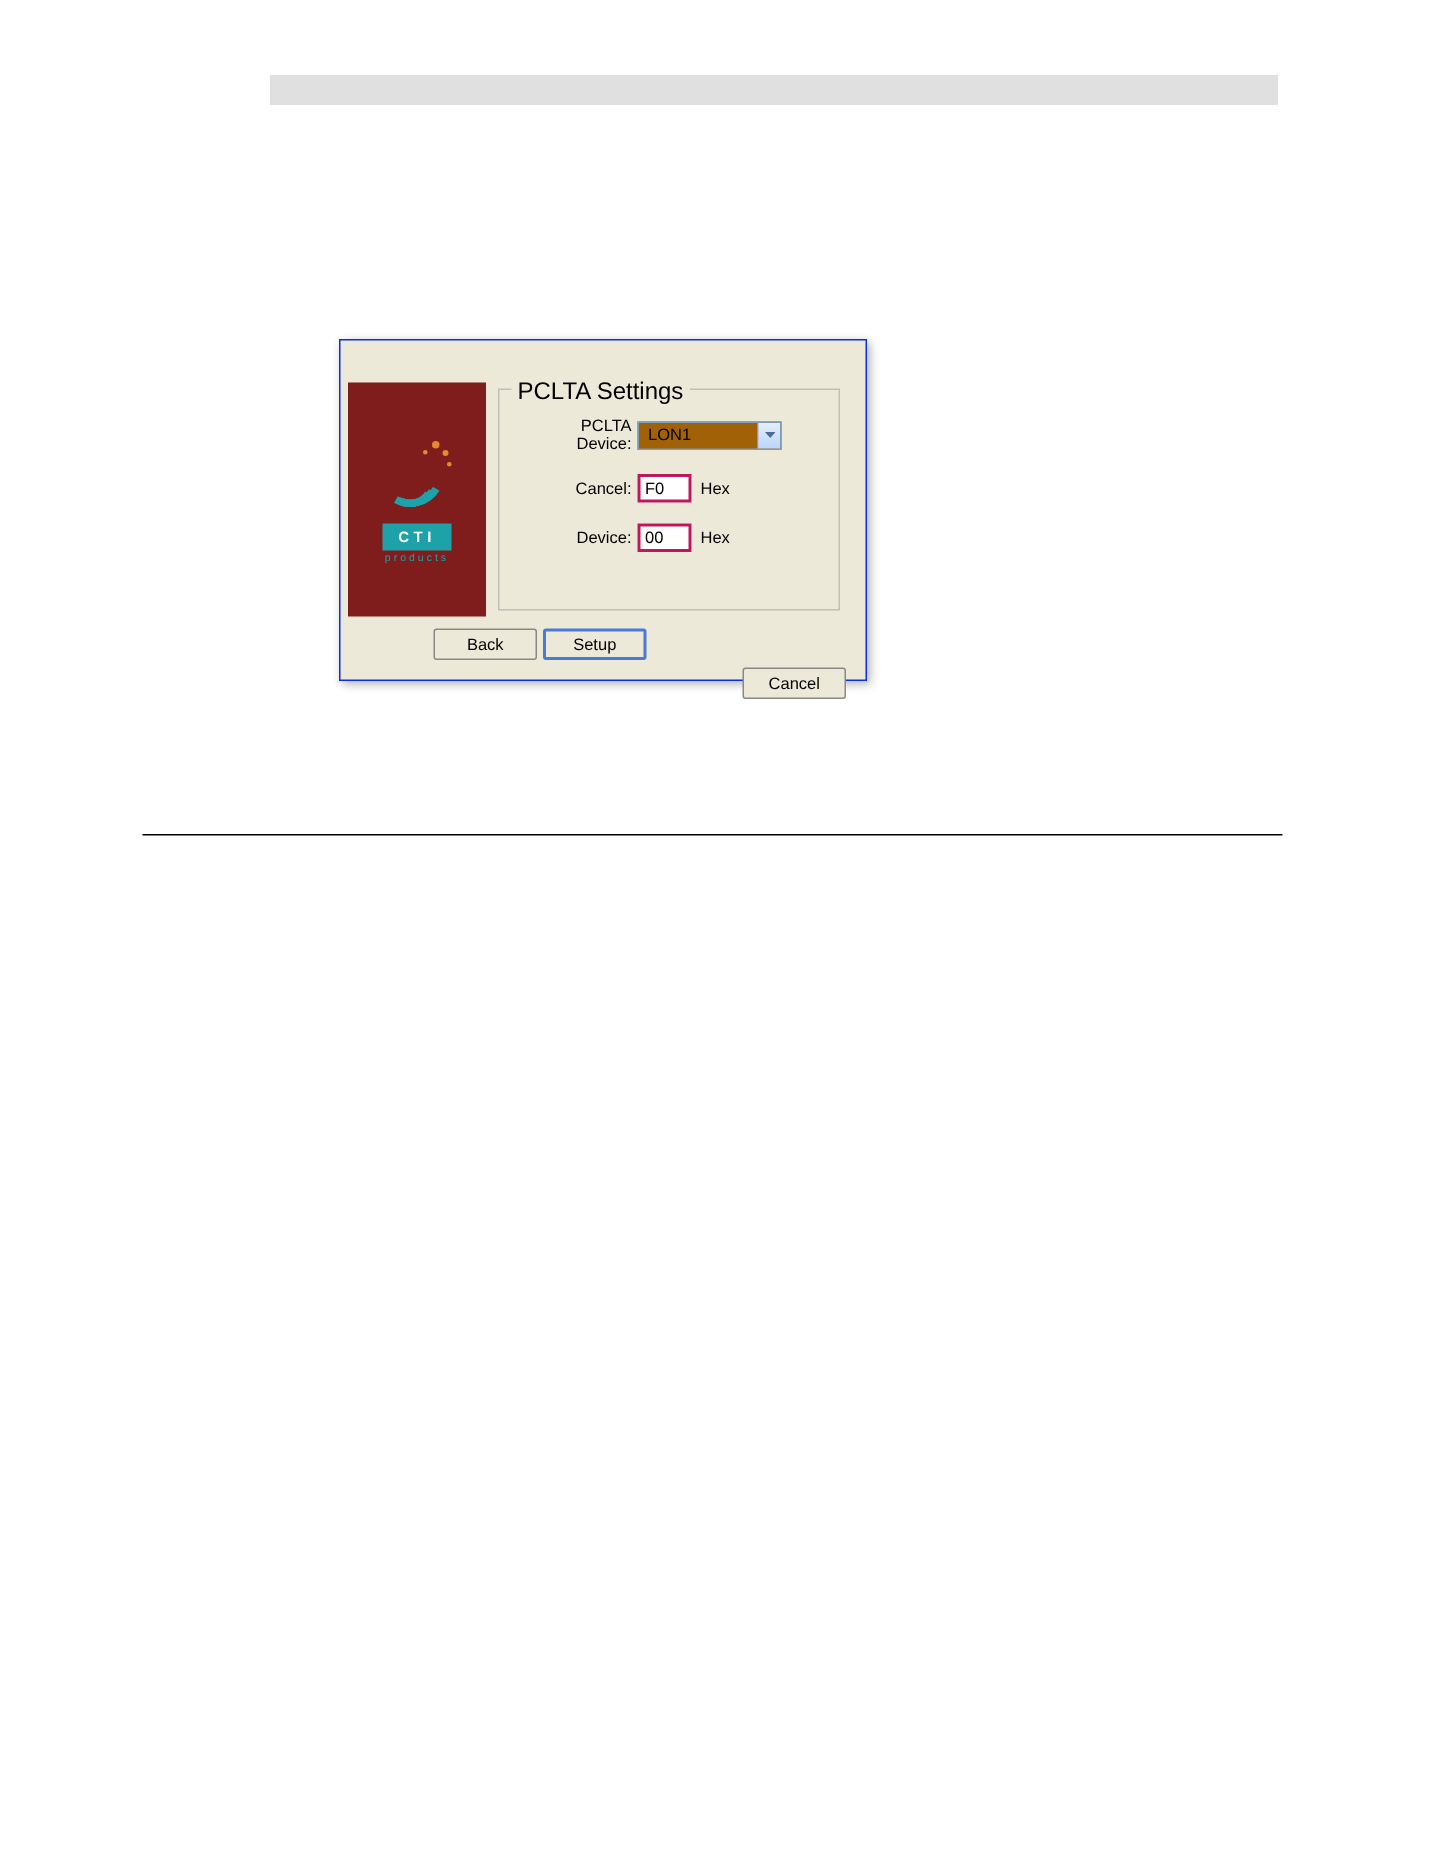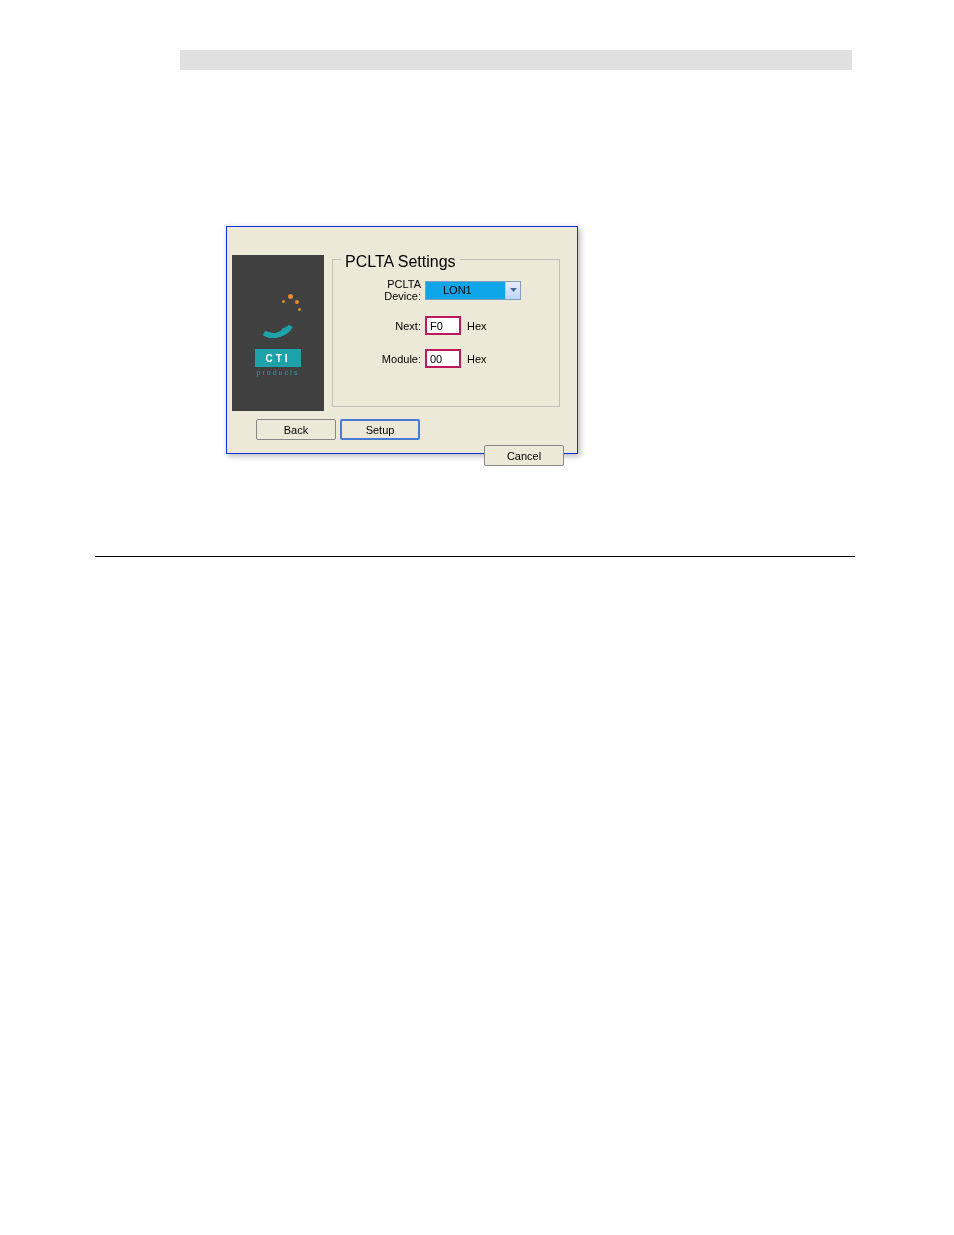--- a/index.html
+++ b/index.html
@@ -57,21 +57,21 @@
     .dialog-body {
       position: absolute;
       left: 3px; right: 3px; top: 26px; bottom: 3px;
       background: #ece9d8;
       display: flex;
       flex-direction: column;
     }
     .content-row { display: flex; flex: 1; }
     .logo-pane {
       width: 92px;
-      background: #404040;
+      background: #7f1d1d;
       margin: 2px;
       display: flex;
       align-items: center;
       justify-content: center;
     }
     .logo {
       width: 70px;
       text-align: center;
     }
     .logo-swoosh {
@@ -133,23 +133,23 @@
       width: 70px;
       text-align: right;
       margin-right: 4px;
       font-size: 11px;
     }
     .combo {
       display: flex;
       align-items: center;
       width: 96px;
       height: 19px;
-      background: #0ea5e9;
+      background: #a16207;
       border: 1px solid #7f9db9;
-      padding-left: 17px;
+      padding-left: 6px;
       font-size: 11px;
       cursor: pointer;
       position: relative;
     }
     .combo-arrow {
       position: absolute;
       right: 0; top: 0; bottom: 0;
       width: 15px;
       background: linear-gradient(to bottom,#e5eefd,#bcd5fb);
       border-left: 1px solid #b4c7e7;
@@ -168,21 +168,21 @@
       margin-left: 6px;
       font-size: 11px;
     }
     .button-row {
       display: flex;
       justify-content: flex-end;
       gap: 0;
       padding: 6px 10px 8px;
     }
     .btn {
-      width: 80px;
+      width: 69px;
       height: 21px;
       background: #ece9d8;
       border: 1px solid #888;
       border-radius: 2px;
       font-size: 11px;
       font-family: inherit;
       cursor: pointer;
       margin-left: 4px;
     }
     .btn.default-btn {
@@ -235,27 +235,27 @@
               <span>LON1</span>
               <span class="combo-arrow">
                 <svg width="7" height="4" viewBox="0 0 7 4">
                     <path d="M0 0 L3.5 4 L7 0 Z" fill="#4a6a9c"></path>
                   </svg>
               </span>
             </div>
           </div>
 
           <div class="field-row">
-            <span class="field-label">Next:</span>
+            <span class="field-label">Cancel:</span>
             <input class="text-input" value="F0" style="">
             <span class="hex-label">Hex</span>
           </div>
 
           <div class="field-row">
-            <span class="field-label">Module:</span>
+            <span class="field-label">Device:</span>
             <input class="text-input" value="00" style="">
             <span class="hex-label">Hex</span>
           </div>
         </div>
       </div>
     </div>
 
     <div class="button-row">
       <button class="btn back-btn">Back</button>
       <button class="btn default-btn">Setup</button>

